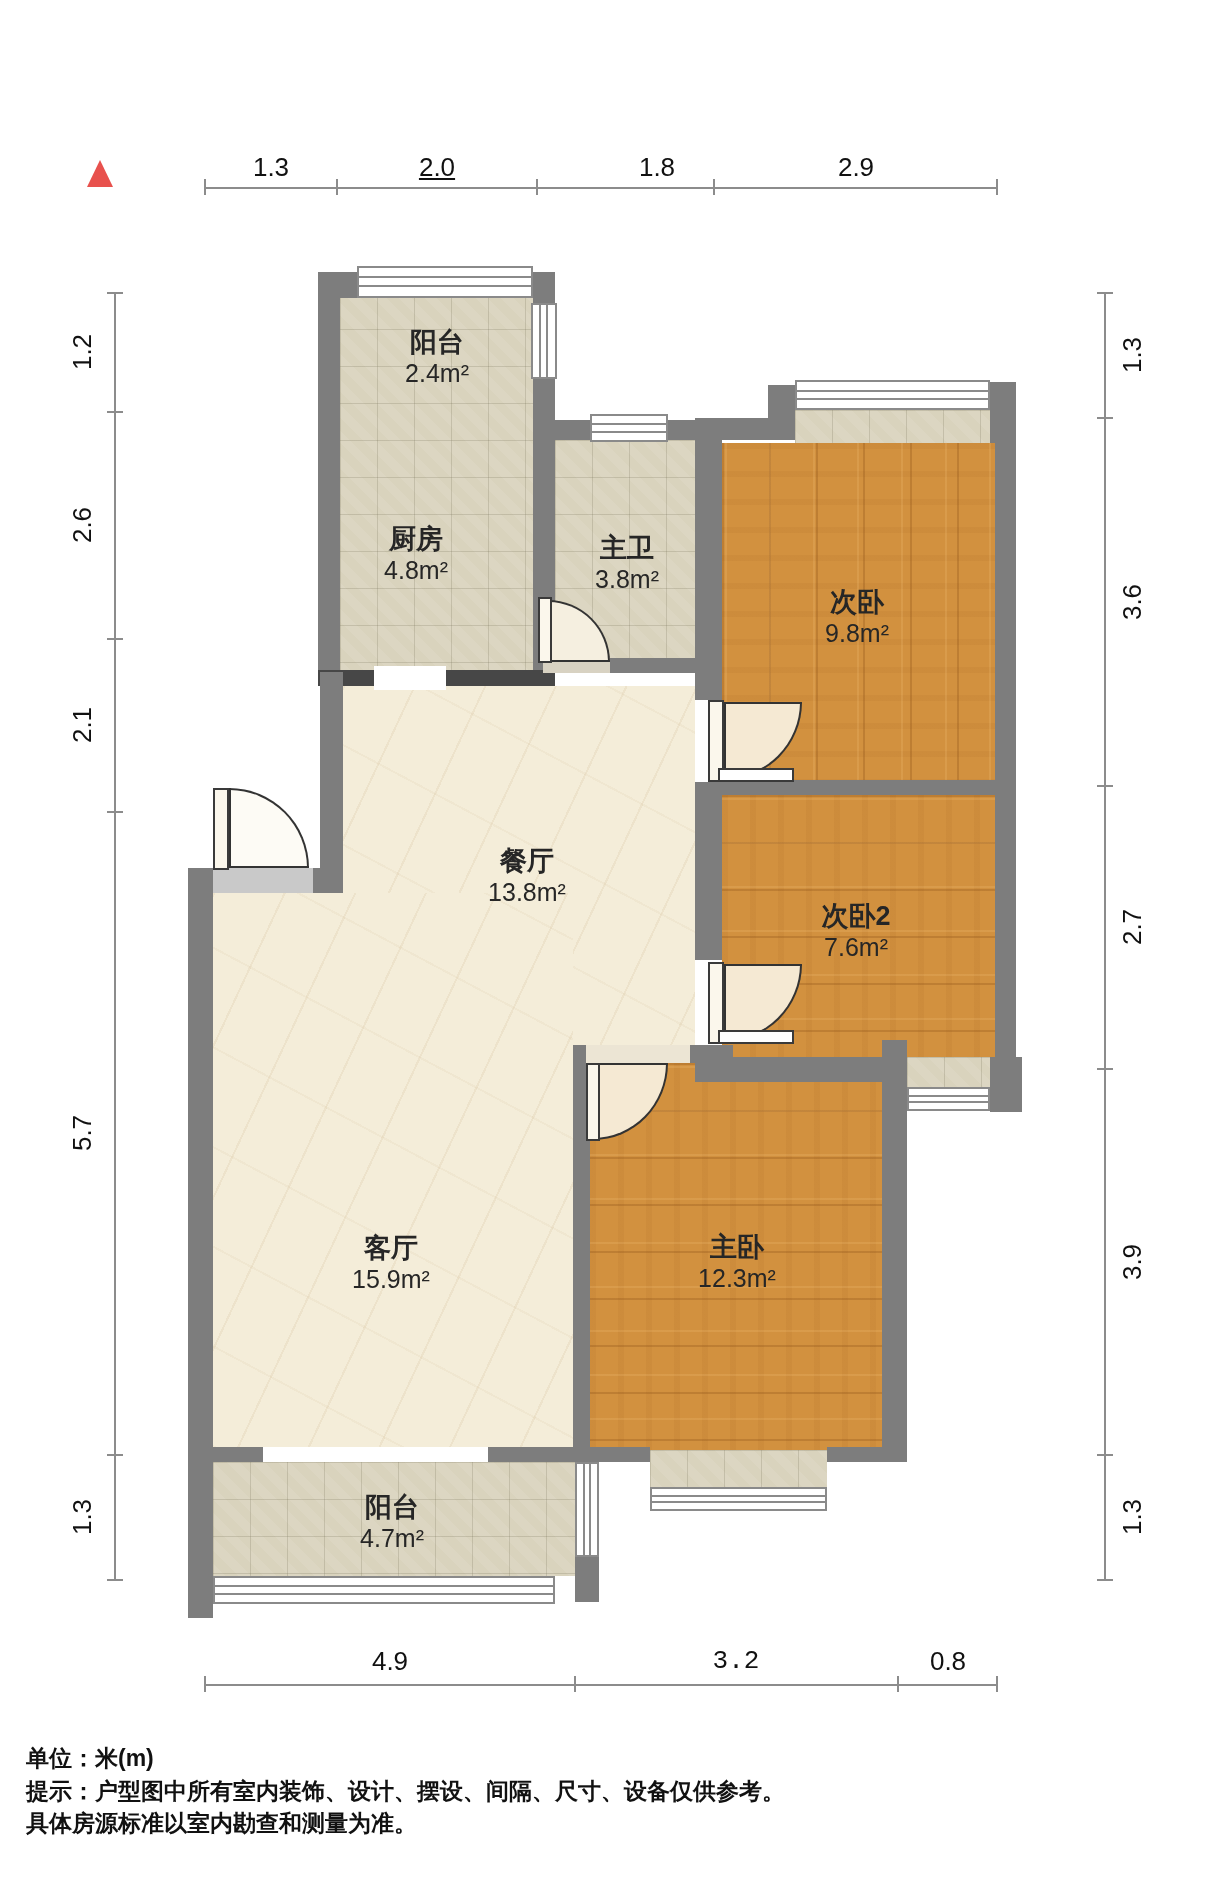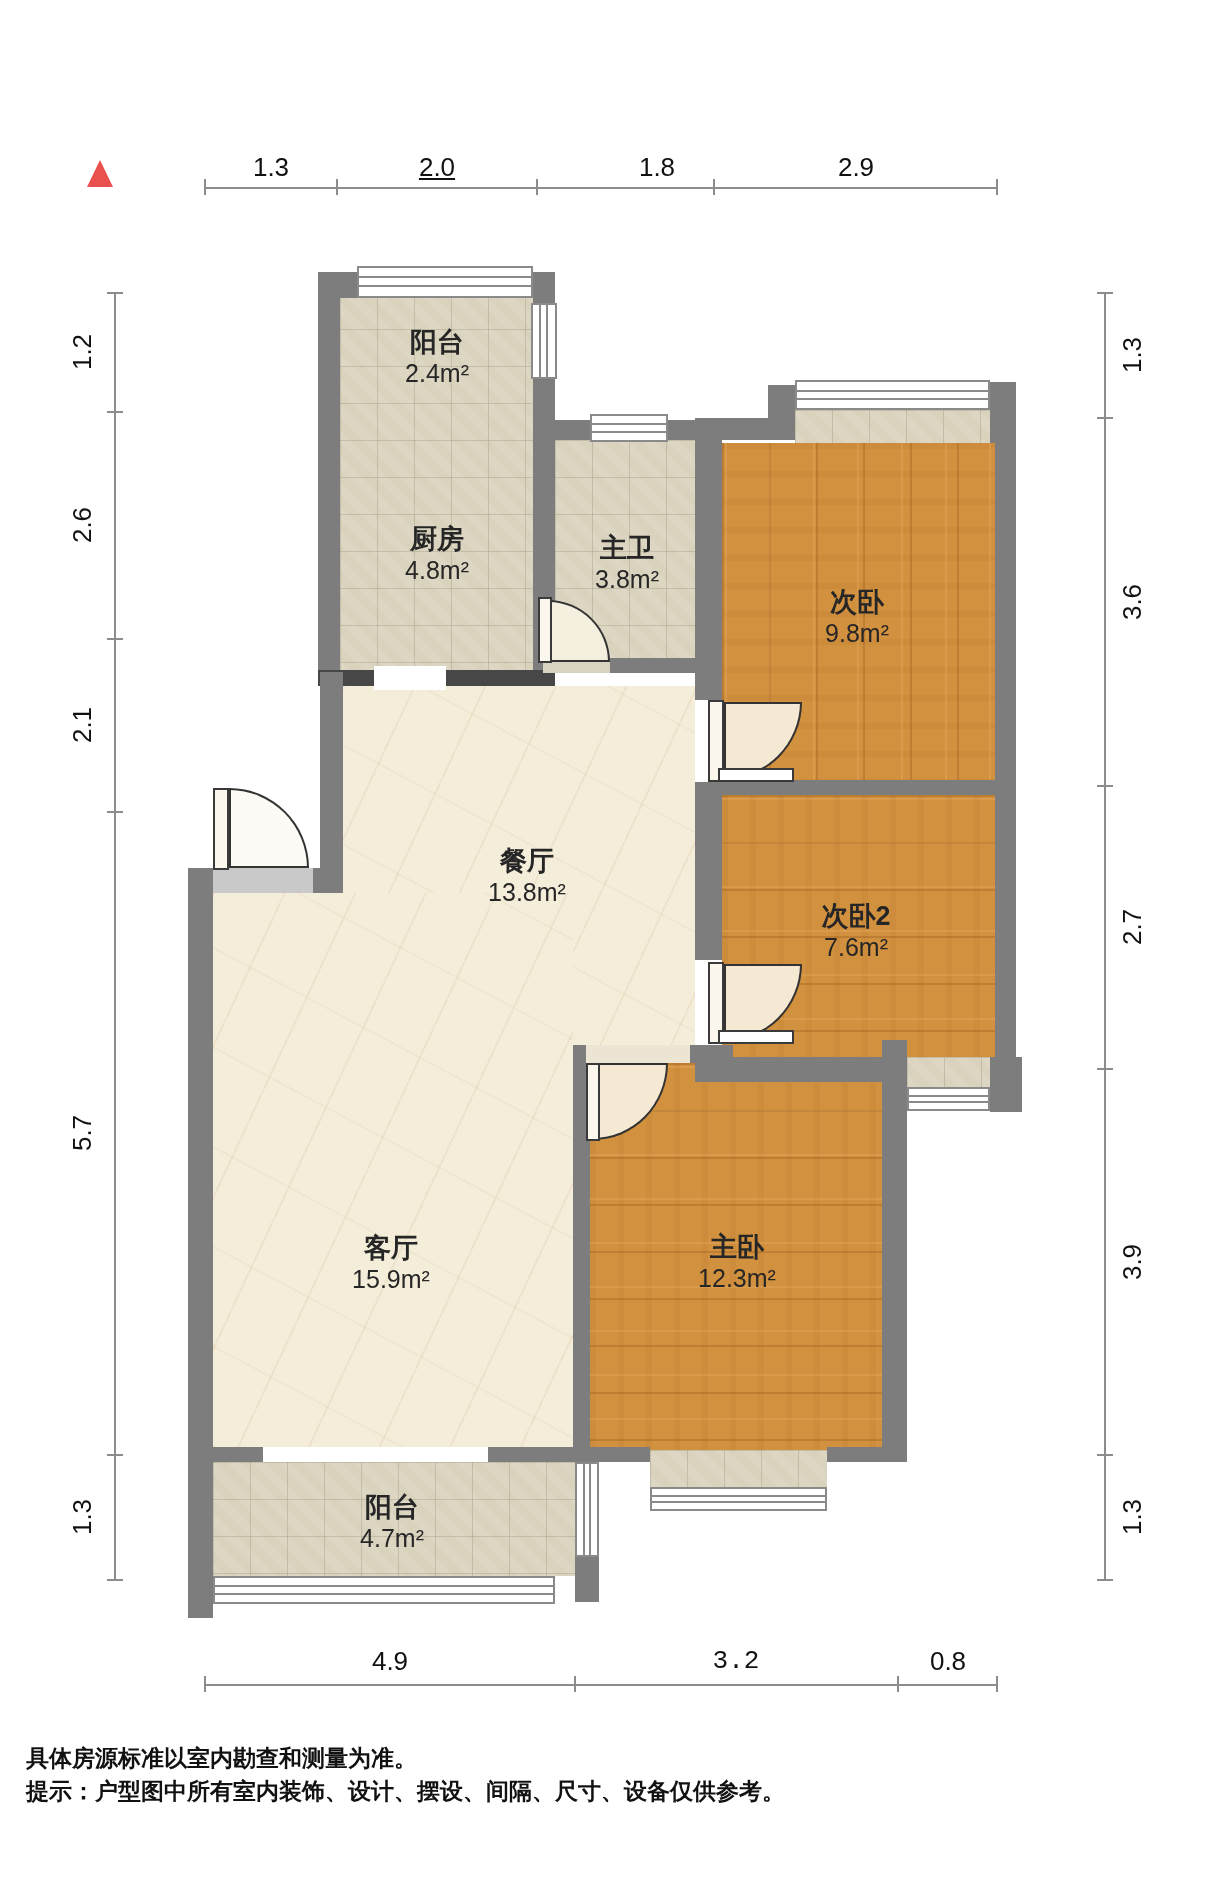--- a/index.html
+++ b/index.html
@@ -126,21 +126,21 @@
   <div class="door-sill" style="left:718px;top:1030px;width:76px;height:14px;"></div>
 
   <div class="thresh" style="left:586px;top:1045px;width:104px;height:18px;background:#ece5d4;"></div>
   <div class="arc arc-br" style="left:593px;top:1063px;width:75px;height:77px;"></div>
   <div class="door-panel" style="left:586px;top:1063px;width:14px;height:78px;"></div>
 
   <div class="rlbl" style="left:437px;top:357px;">
     <span class="rname">阳台</span>
     <span class="rarea">2.4m²</span>
   </div>
-  <div class="rlbl" style="left:437px;top:554px;">
+  <div class="rlbl" style="left:416px;top:554px;">
     <span class="rname">厨房</span>
     <span class="rarea">4.8m²</span>
   </div>
   <div class="rlbl" style="left:627px;top:563px;">
     <span class="rname">主卫</span>
     <span class="rarea">3.8m²</span>
   </div>
   <div class="rlbl" style="left:857px;top:617px;">
     <span class="rname">次卧</span>
     <span class="rarea">9.8m²</span>
@@ -206,17 +206,18 @@
   <div class="tickh" style="left:1097px;top:1068px;"></div>
   <div class="tickh" style="left:1097px;top:1454px;"></div>
   <div class="tickh" style="left:1097px;top:1579px;"></div>
   <div class="dimlbl-side" style="left:1132px;top:355px;">1.3</div>
   <div class="dimlbl-side" style="left:1132px;top:602px;">3.6</div>
   <div class="dimlbl-side" style="left:1132px;top:927px;">2.7</div>
   <div class="dimlbl-side" style="left:1132px;top:1262px;">3.9</div>
   <div class="dimlbl-side" style="left:1132px;top:1517px;">1.3</div>
 
   <div class="footer">
+    <div>单位：米(m)</div>
+    <div>提示：户型图中所有室内装饰、设计、摆设、间隔、尺寸、设备仅供参考。</div>
     <div>具体房源标准以室内勘查和测量为准。</div>
-    <div>提示：户型图中所有室内装饰、设计、摆设、间隔、尺寸、设备仅供参考。</div>
   </div>
 
 </div>
 
 </body></html>

